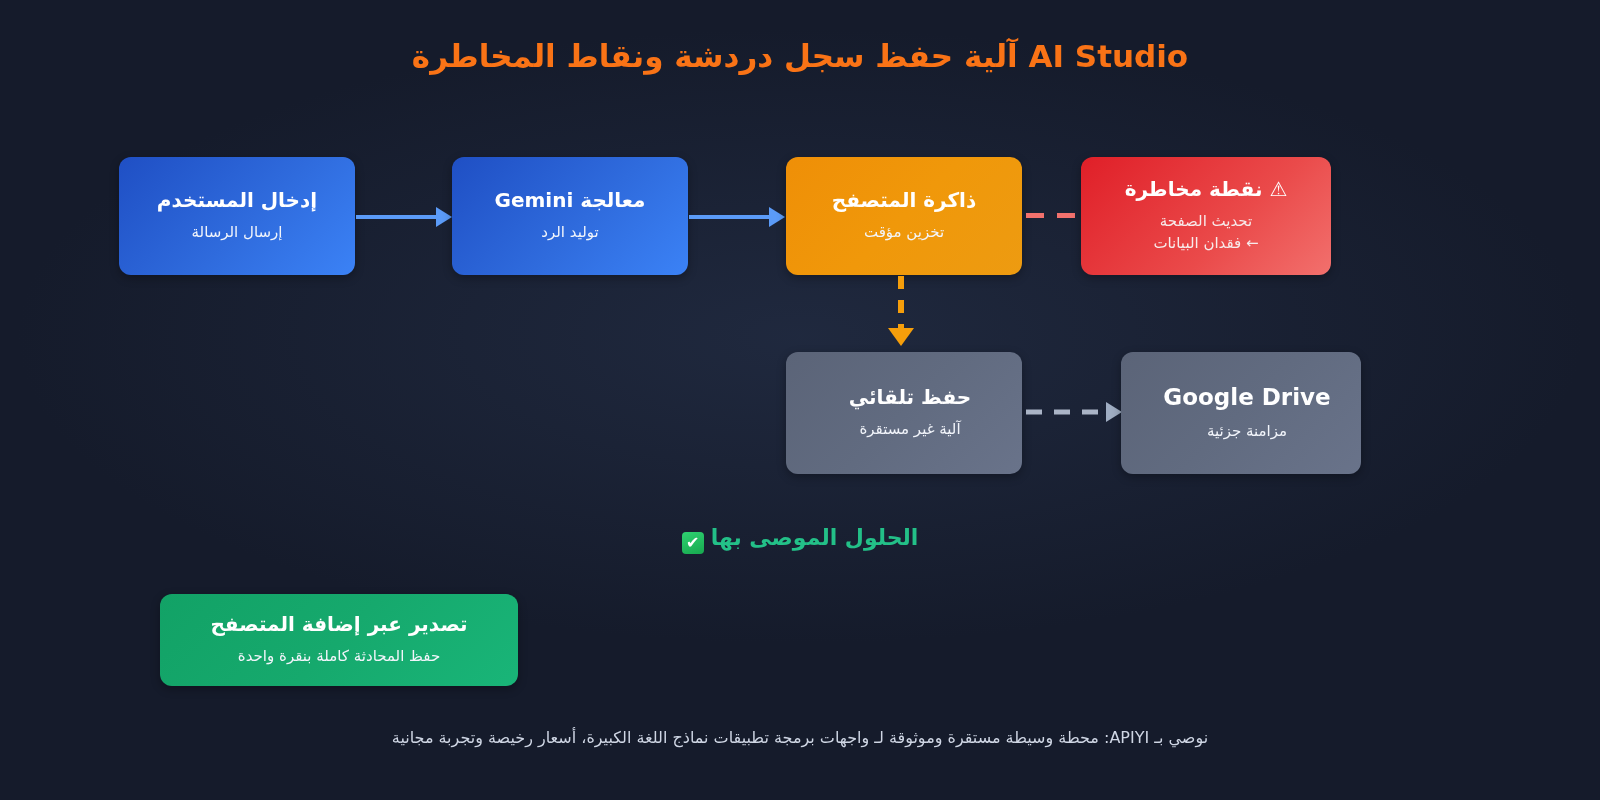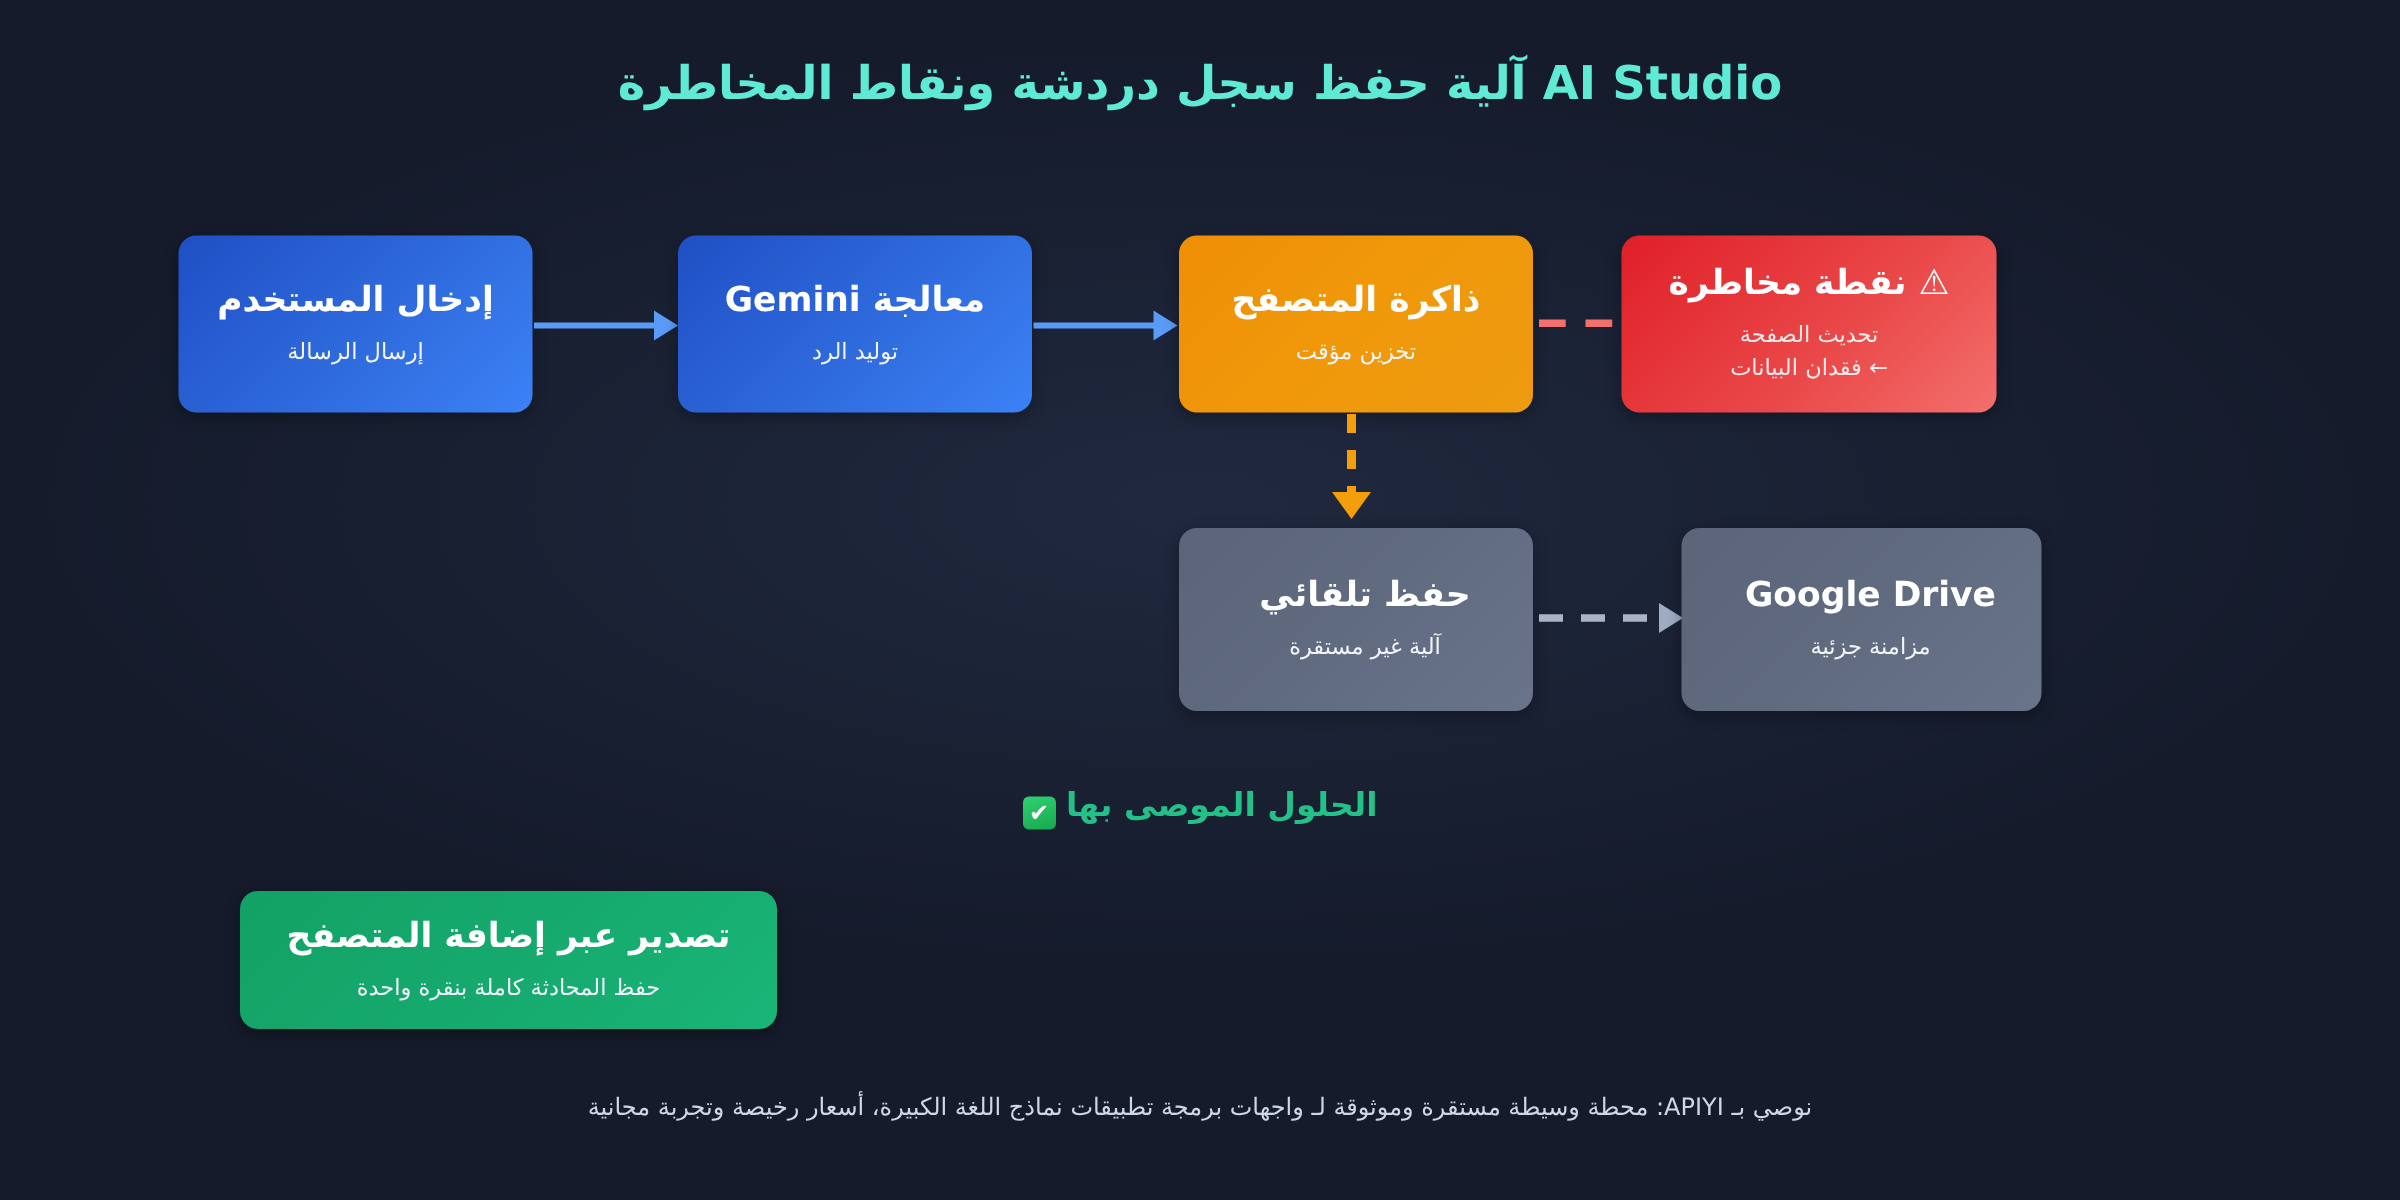--- a/index.html
+++ b/index.html
@@ -33,40 +33,40 @@
 
   
   .title {
     position: absolute;
     top: 38px;
     left: 0;
     width: 1600px;
     text-align: center;
     font-size: 31px;
     font-weight: bold;
-    color: #5eead4;
+    color: #f97316;
     direction: rtl;
     letter-spacing: 0px;
   }
 
   
   .node {
     position: absolute;
     border-radius: 12px;
     display: flex;
     flex-direction: column;
     align-items: center;
     justify-content: center;
     direction: rtl;
     text-align: center;
     padding: 8px 10px;
     box-shadow: 0 3px 10px rgba(0,0,0,0.30);
   }
   .node .n-title {
-    font-size: 23px;
+    font-size: 20px;
     font-weight: bold;
     color: #ffffff;
     line-height: 1.25;
     margin-bottom: 9px;
   }
   .node .n-sub {
     font-size: 15px;
     font-weight: normal;
     color: #f2f5fb;
     line-height: 1.45;

